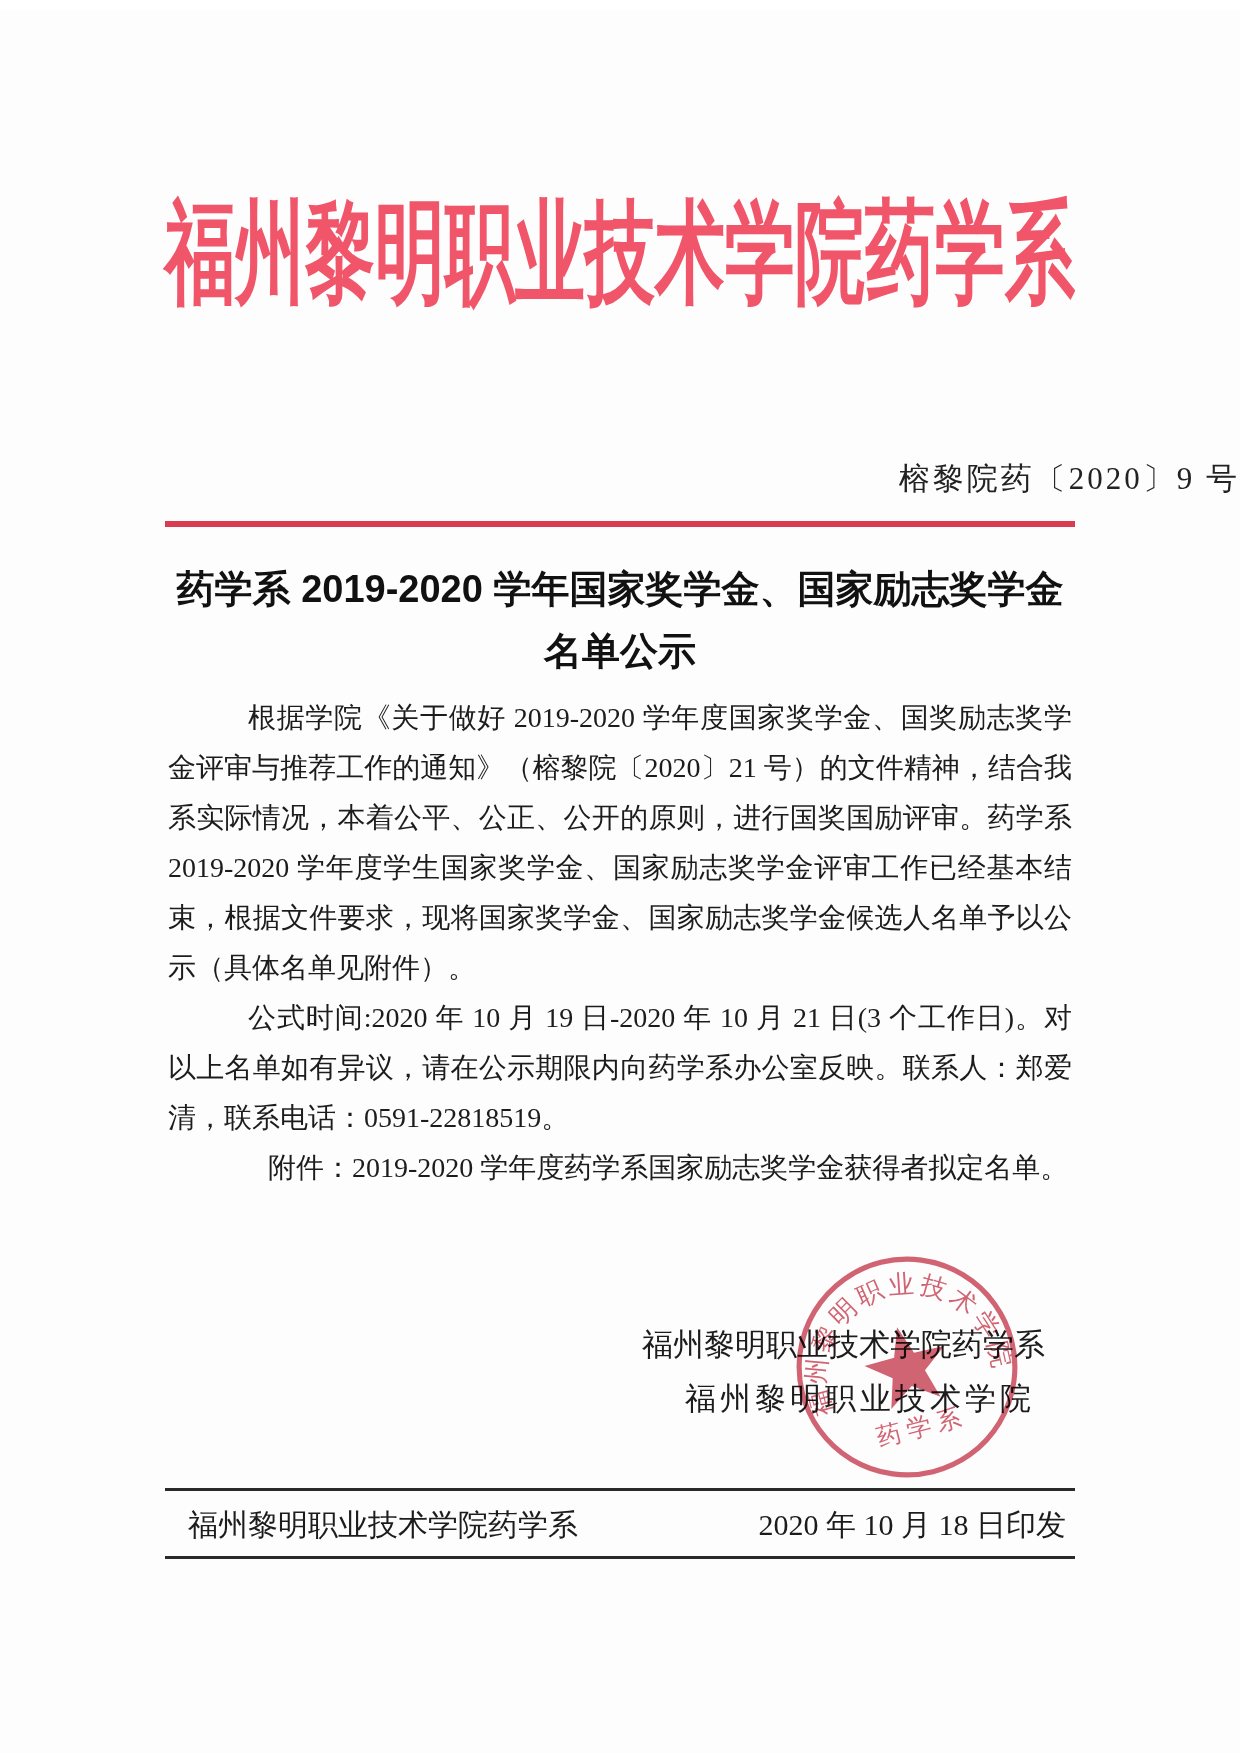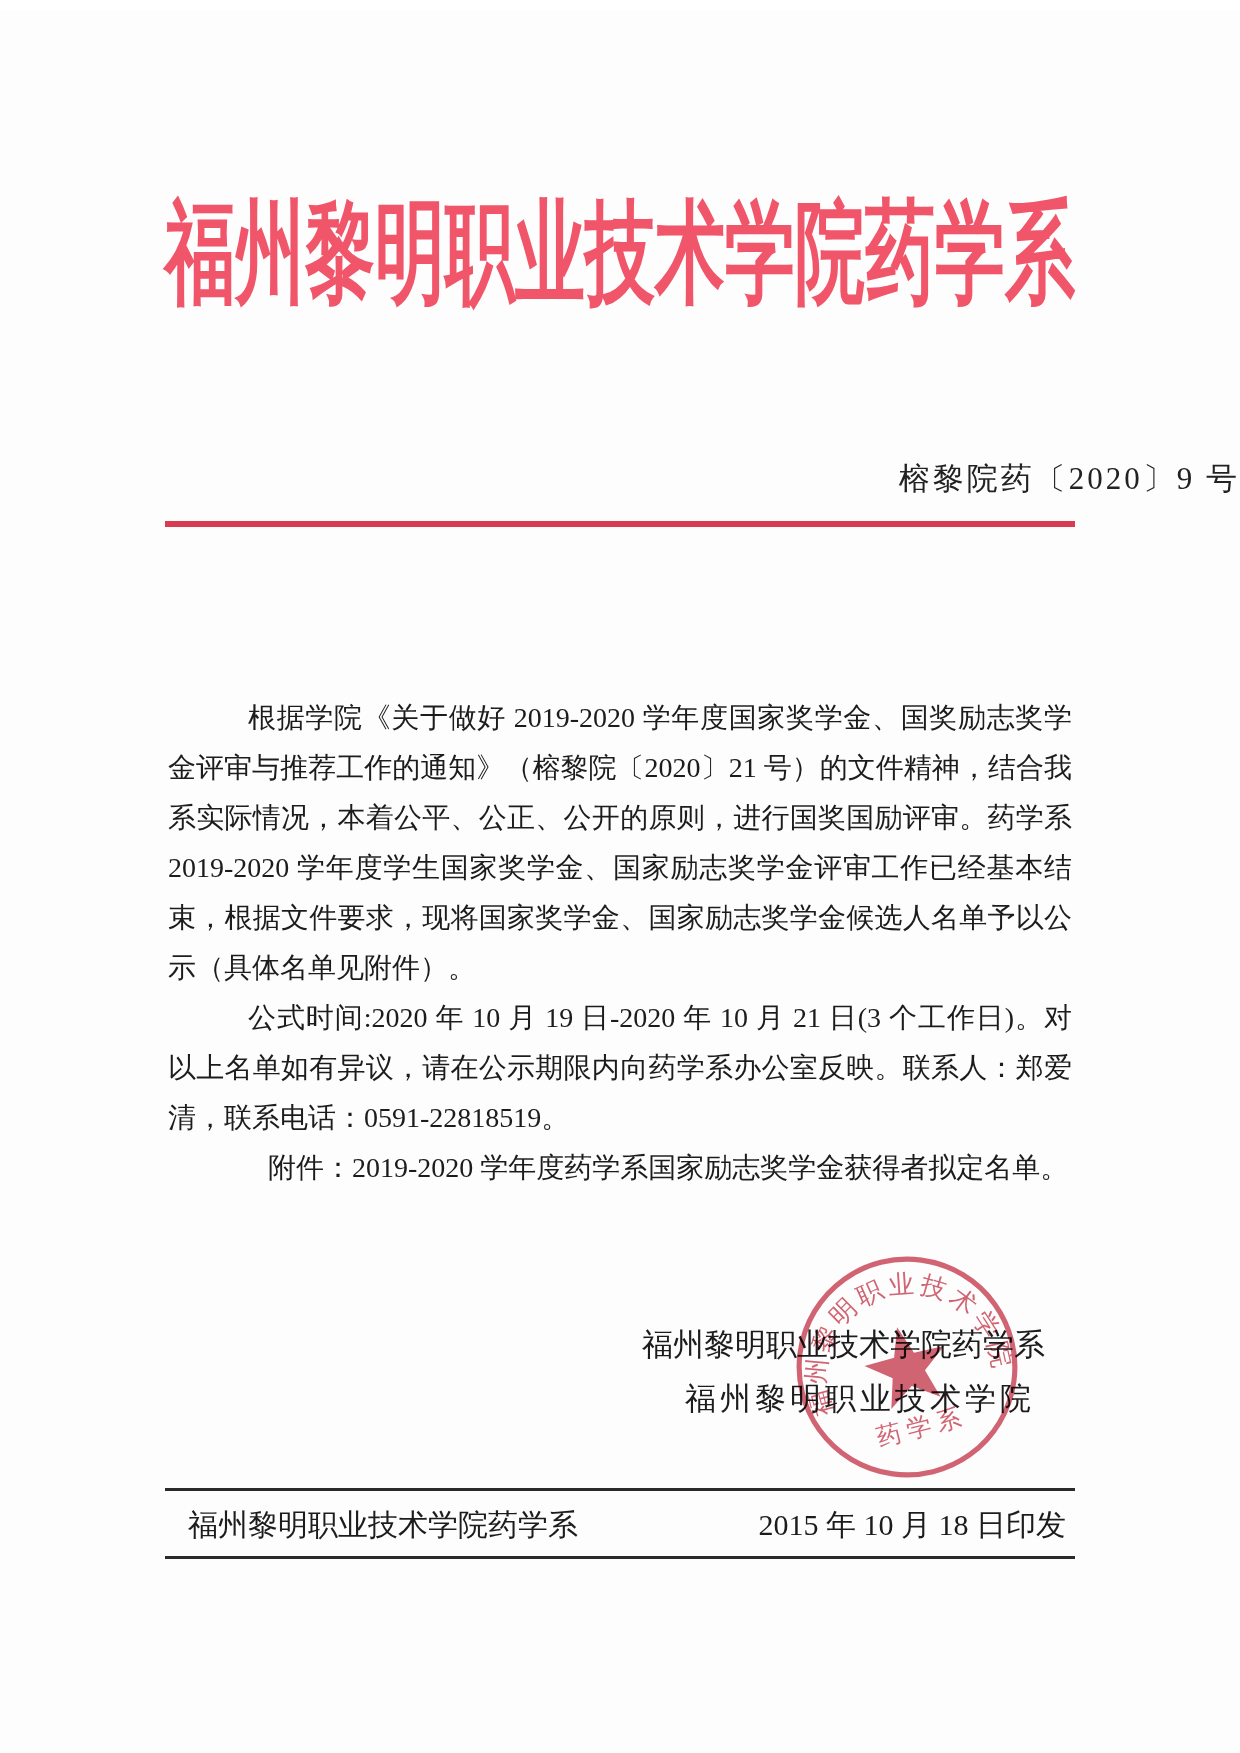--- a/index.html
+++ b/index.html
@@ -142,20 +142,24 @@
 <div class="page">
 
   <div class="brand">
     <span>福州黎明职业技术学院药学系</span>
   </div>
 
   <div class="doc-number">榕黎院药〔2020〕9 号</div>
 
   <div class="red-rule"></div>
 
+  <div class="title">
+    <div>药学系 2019-2020 学年国家奖学金、国家励志奖学金</div>
+    <div>名单公示</div>
+  </div>
 
   <div class="body-text">
     <p class="para">根据学院《关于做好 2019-2020 学年度国家奖学金、国奖励志奖学金评审与推荐工作的通知》（榕黎院〔2020〕21 号）的文件精神，结合我系实际情况，本着公平、公正、公开的原则，进行国奖国励评审。药学系 2019-2020 学年度学生国家奖学金、国家励志奖学金评审工作已经基本结束，根据文件要求，现将国家奖学金、国家励志奖学金候选人名单予以公示（具体名单见附件）。</p>
     <p class="para">公式时间:2020 年 10 月 19 日-2020 年 10 月 21 日(3 个工作日)。对以上名单如有异议，请在公示期限内向药学系办公室反映。联系人：郑爱清，联系电话：0591-22818519。</p>
     <p class="para-attach">附件：2019-2020 学年度药学系国家励志奖学金获得者拟定名单。</p>
   </div>
 
   <div class="signature">
     <div class="sig-org">福州黎明职业技术学院药学系</div>
     <div class="sig-date">福州黎明职业技术学院</div>
@@ -171,17 +175,17 @@
       <text font-size="25" font-family="Liberation Sans, DejaVu Sans, sans-serif" fill="#cc4a5c" letter-spacing="4">
         <textPath href="#sealArc" startOffset="50%" text-anchor="middle">福州黎明职业技术学院</textPath>
       </text>
       <text x="110" y="178" text-anchor="middle" font-size="24" font-family="Liberation Sans, DejaVu Sans, sans-serif" fill="#cc4a5c" letter-spacing="6">药学系</text>
     </svg>
   </div>
 
   <div class="footer-line top"></div>
   <div class="footer-row">
     <span>福州黎明职业技术学院药学系</span>
-    <span>2015 年 10 月 18 日印发</span>
+    <span>2020 年 10 月 18 日印发</span>
   </div>
   <div class="footer-line bottom"></div>
 
 </div>
 
 </body></html>

